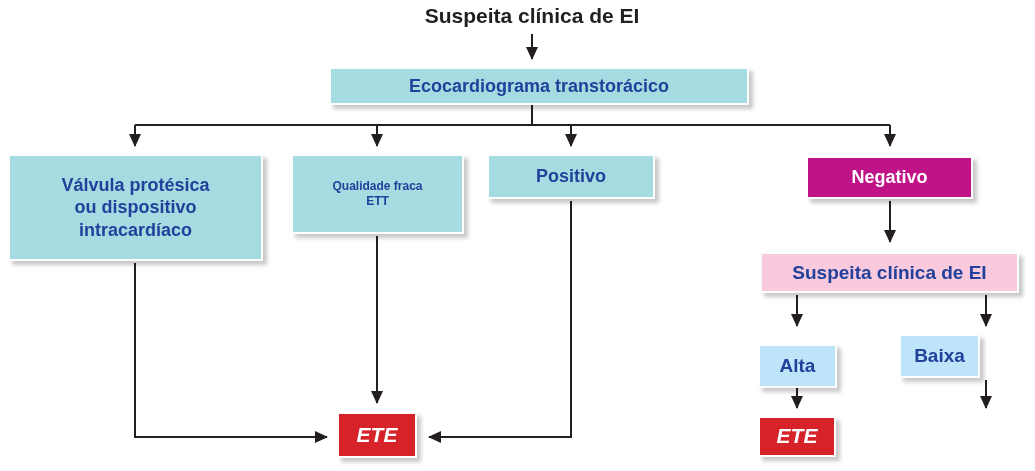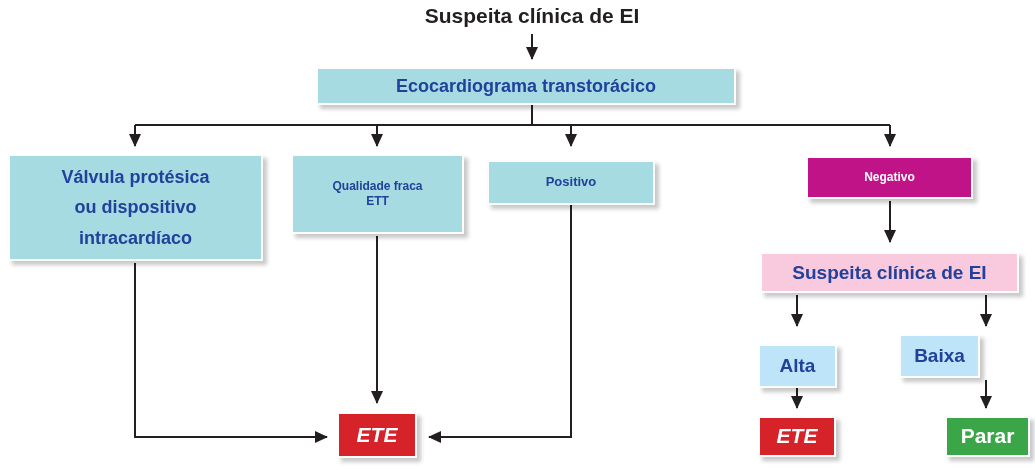--- a/index.html
+++ b/index.html
@@ -54,25 +54,25 @@
   #title {
     position: absolute;
     left: 332px;
     top: 4px;
     width: 400px;
     text-align: center;
     font-size: 21px;
     font-weight: bold;
     color: var(--color-ink, #231f20);
   }
-  #node-echo        { left: 316px; top: 67px;  width: 420px; height: 38px;  font-size: 18px; }
-  #node-prosthetic  { left: 8px;   top: 154px; width: 255px; height: 107px; font-size: 18px; gap: 8px; }
+  #node-echo        { left: 329px; top: 67px;  width: 420px; height: 38px;  font-size: 18px; }
+  #node-prosthetic  { left: 8px;   top: 154px; width: 255px; height: 107px; font-size: 18px; }
   #node-poorquality { left: 291px; top: 154px; width: 173px; height: 80px;  font-size: 12px; }
-  #node-positive    { left: 487px; top: 160px; width: 168px; height: 45px;  font-size: 13px; }
-  #node-negative    { left: 806px; top: 156px; width: 167px; height: 43px;  font-size: 12px; }
+  #node-positive    { left: 487px; top: 154px; width: 168px; height: 45px;  font-size: 18px; }
+  #node-negative    { left: 806px; top: 156px; width: 167px; height: 43px;  font-size: 18px; }
   #node-suspicion   { left: 760px; top: 252px; width: 259px; height: 41px;  font-size: 19px; }
   #node-high        { left: 758px; top: 344px; width: 79px;  height: 44px;  font-size: 19px; }
   #node-low         { left: 899px; top: 334px; width: 81px;  height: 44px;  font-size: 19px; }
   #node-tee-center  { left: 337px; top: 412px; width: 80px;  height: 46px;  font-size: 21px; }
   #node-tee-right   { left: 758px; top: 416px; width: 78px;  height: 41px;  font-size: 21px; }
   #node-stop        { left: 945px; top: 416px; width: 85px;  height: 41px;  font-size: 21px; }
 </style>
 </head>
 <body>
 
@@ -139,17 +139,14 @@
   </div>
 
   <div class="node red" id="node-tee-center">
     <span>ETE</span>
   </div>
 
   <div class="node red" id="node-tee-right">
     <span>ETE</span>
   </div>
 
-  <div class="node green" id="node-stop">
-    <span>Parar</span>
-  </div>
 
 </div>
 
 </body></html>

